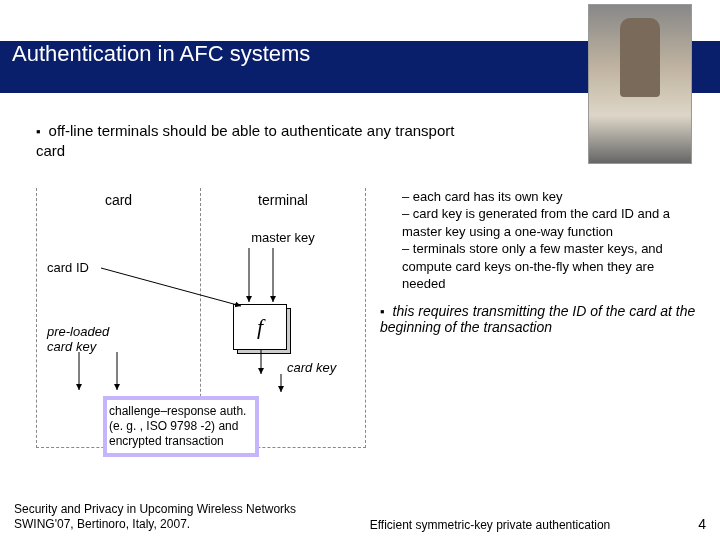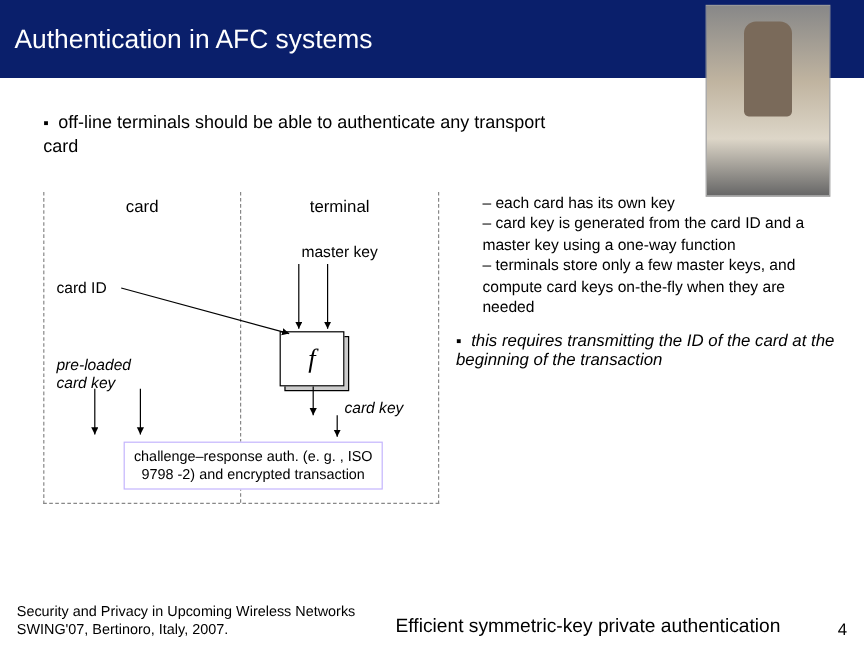--- a/index.html
+++ b/index.html
@@ -1,45 +1,45 @@
 <!DOCTYPE html>
 <html><head>
 <meta charset="utf-8">
 <style>
   * { box-sizing: border-box; margin: 0; padding: 0; }
   body { width: 720px; height: 540px; font-family: Verdana, Arial, sans-serif; background: #fff; position: relative; overflow: hidden; }
-  .title-bar { background: #0a1f6b; color: #fff; height: 65px; display: flex; align-items: center; padding-left: 12px; }
+  .title-bar { background: #0a1f6b; color: #fff; height: 52px; display: flex; padding-left: 12px; margin-top: 41px; }
   .title-bar h1 { font-size: 22px; font-weight: normal; font-family: "Trebuchet MS", Verdana, sans-serif; }
   .photo { position: absolute; top: 4px; right: 28px; width: 104px; height: 160px; background: linear-gradient(180deg,#888 0%,#c0b4a0 40%,#ddd6c8 70%,#666 100%); border: 1px solid #999; }
   .photo::after { content:""; position:absolute; left:30%; top:8%; width:40%; height:50%; background:#7a6a5a; border-radius:10px 10px 4px 4px; }
   .content { padding: 28px 20px 0 36px; position: relative; }
   .lead { font-size: 15px; line-height: 1.35; margin-bottom: 26px; max-width: 440px; }
   .bullet-sq::before { content:"\25AA"; color:#000; margin-right:8px; font-size:13px; }
   .columns { display:flex; }
   .diagram { width: 330px; height: 260px; border-left:1px dashed #888; border-right:1px dashed #888; border-bottom:1px dashed #888; position:relative; }
   .dcol { position:absolute; top:0; width:50%; text-align:center; }
   .dcol.left { left:0; border-right:1px dashed #888; height:100%; }
   .dcol.right { right:0; }
   .dhead { font-size:14px; padding:4px 0; }
   .mkey { font-size:13px; margin-top:18px; }
   .cardid { position:absolute; left:10px; top:72px; font-size:13px; }
   .preload { position:absolute; left:10px; top:136px; font-size:13px; font-style:italic; text-align:left; line-height:1.2; }
   .fbox { position:absolute; left:200px; top:120px; width:54px; height:46px; border:1px solid #000; background:#ccc; }
   .fbox2 { position:absolute; left:196px; top:116px; width:54px; height:46px; border:1px solid #000; background:#fff; display:flex; align-items:center; justify-content:center; font-family:"Times New Roman",serif; font-style:italic; font-size:22px; }
   .ckey { position:absolute; left:250px; top:172px; font-size:13px; font-style:italic; }
-  .chall { position:absolute; left:66px; top:208px; width:216px; border:1px solid #c4b5fd; text-align:center; font-size:12px; padding:4px 2px; line-height:1.25; background:#fff; }
+  .chall { position:absolute; left:66px; top:208px; width:156px; border:4px solid #c4b5fd; text-align:left; font-size:12px; padding:4px 2px; line-height:1.25; background:#fff; }
   svg.arrows { position:absolute; left:0; top:0; width:330px; height:260px; pointer-events:none; }
   .right-col { flex:1; padding-left:14px; font-size:14px; }
   .right-col .kb { margin-bottom:4px; }
   .sub { list-style:none; padding-left:22px; font-size:13px; line-height:1.35; margin-bottom:10px; }
   .sub li::before { content:"\2013  "; }
   .ital { font-style:italic; }
   .footer { position:absolute; bottom:8px; left:0; width:100%; display:flex; align-items:flex-end; padding:0 14px; }
   .footer .src { font-size:12px; line-height:1.25; width:300px; }
-  .footer .mid { flex:1; text-align:center; font-size:16px; }
+  .footer .mid { flex:1; text-align:center; font-size:12px; }
   .footer .pg { width:40px; text-align:right; font-size:14px; }
 </style>
 </head>
 <body>
 
 <div class="title-bar">
   <h1>Authentication in AFC systems</h1>
 </div>
 <div class="photo"></div>
 

